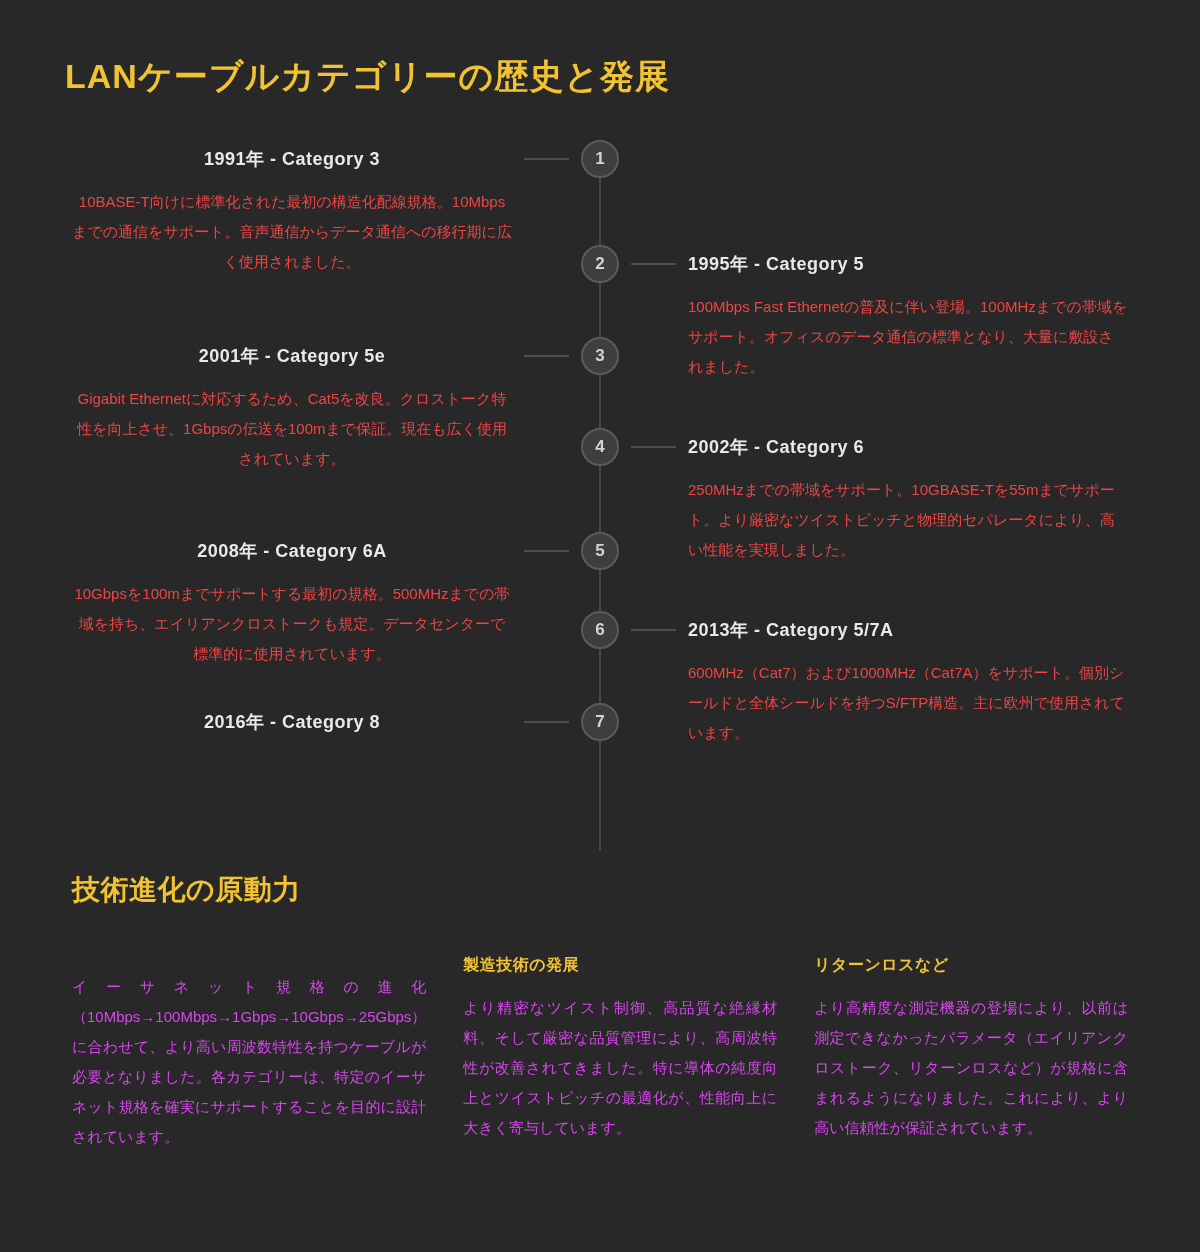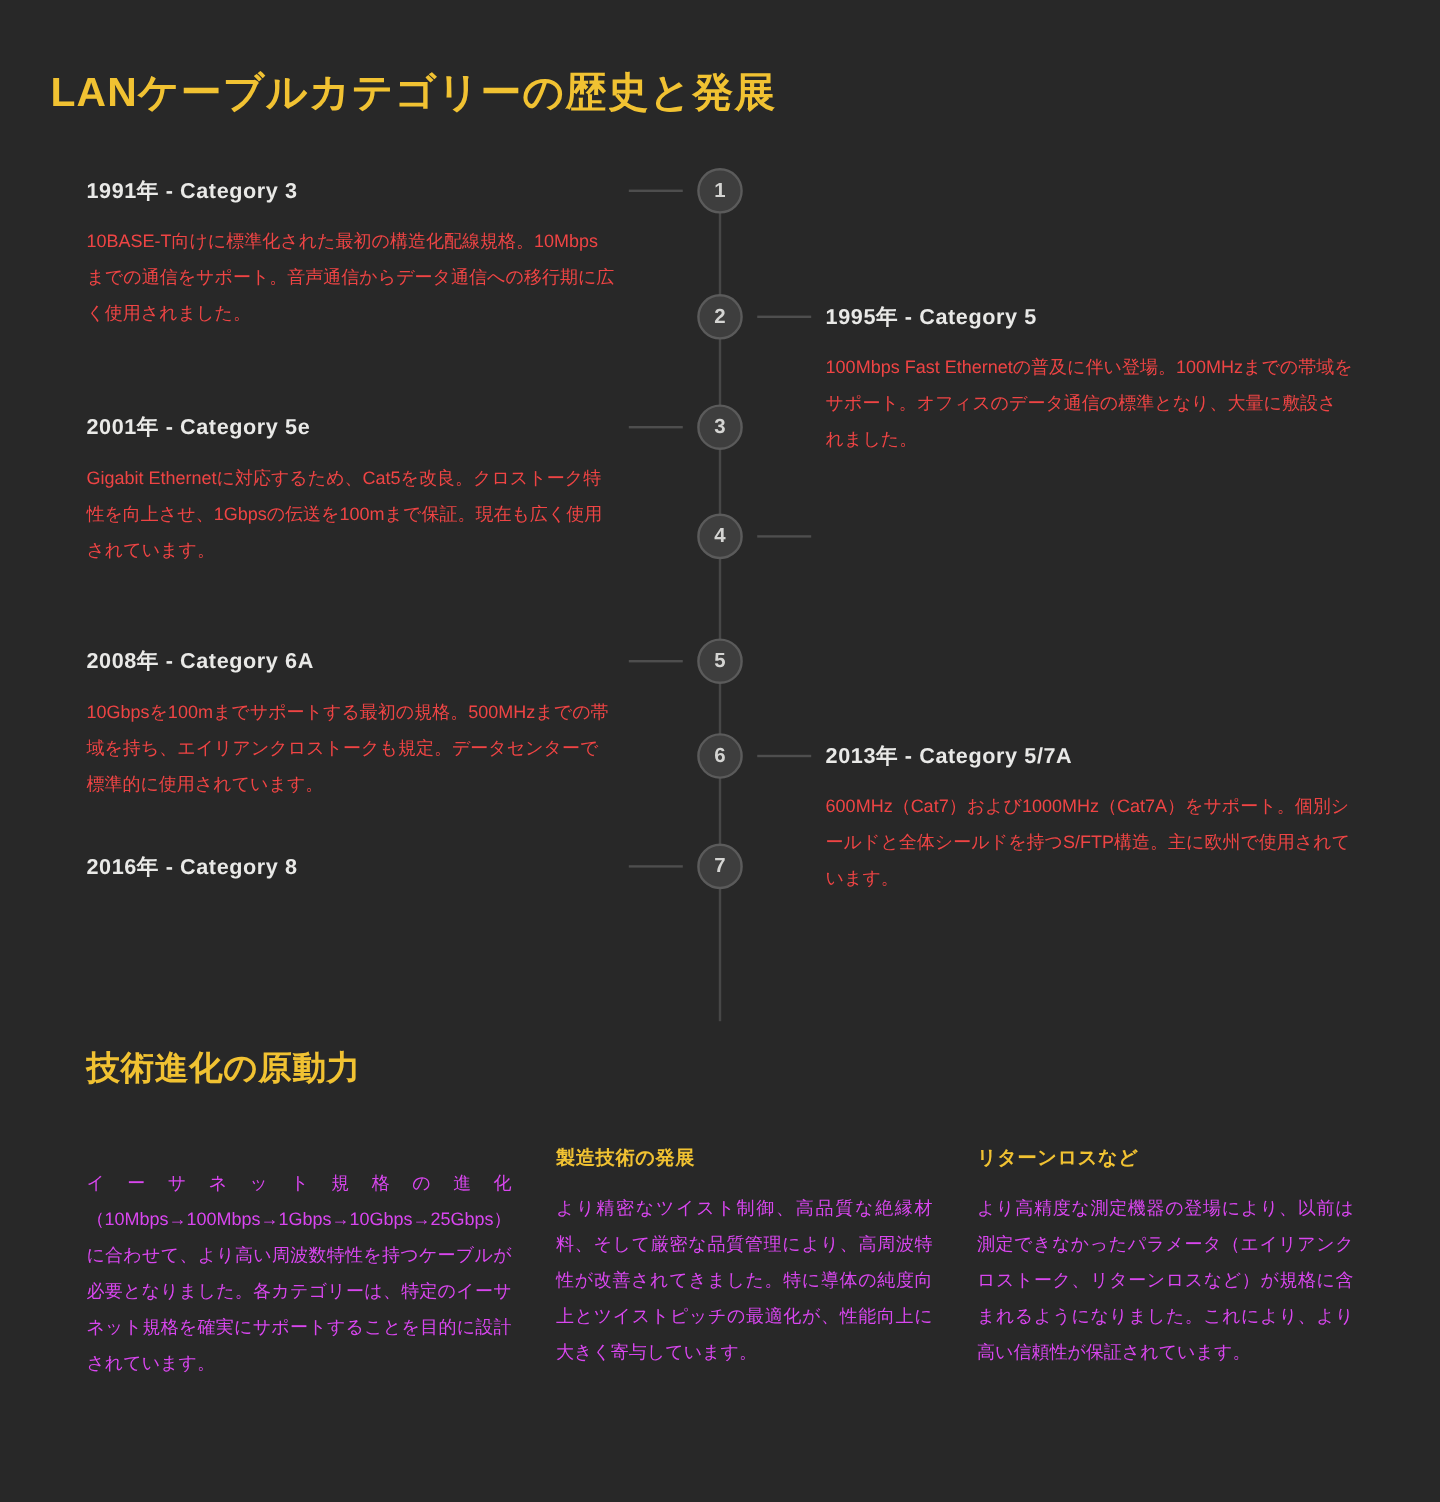--- a/index.html
+++ b/index.html
@@ -4,33 +4,33 @@
 <style>
   * { margin:0; padding:0; box-sizing:border-box; }
   html,body { background:#282828; }
   body {
     width:1200px; height:1252px; overflow:hidden;
     font-family:"Liberation Sans","DejaVu Sans",sans-serif;
     color:#a8a8a6;
   }
   .page-title {
     color:#f1c232; font-size:34px; font-weight:700;
-    padding:54px 72px 0 42px; letter-spacing:1px;
+    padding:54px 72px 0 65px; letter-spacing:1px;
   }
   
   .timeline { position:relative; height:735px; margin-top:26px; }
   .timeline-line {
     position:absolute; left:599px; top:33px; width:2px; height:692px;
     background:#474747; z-index:0;
   }
   .t-item { position:absolute; display:flex; align-items:flex-start; z-index:1; }
   .t-item.left  { left:72px; }
   .t-item.right { left:581px; }
   .t-content { width:440px; }
-  .t-item.left .t-content { text-align:left; }
+  .t-item.left .t-content { text-align:center; }
   .t-heading { font-size:18px; line-height:38px; font-weight:600; color:#e9e9e7; letter-spacing:0.5px; }
   .t-body    { margin-top:9px; font-size:15px; line-height:30px; color:#ef4444; }
   .t-connector { flex:0 0 45px; height:2px; background:#4e4e4e; margin:18px 12px 0 12px; }
   .t-circle {
     flex:0 0 38px; width:38px; height:38px; border-radius:50%;
     background:#3e3e3e; border:2px solid #5b5b5b;
     display:flex; align-items:center; justify-content:center;
     color:#d4d4d2; font-size:17px; font-weight:600;
   }
   .t1{top:14px} .t2{top:119px} .t3{top:211px} .t4{top:302px} .t5{top:406px} .t6{top:485px} .t7{top:577px}
@@ -82,20 +82,24 @@
       <div class="t-circle">
         <span>3</span>
       </div>
     </div>
 
     <div class="t-item right t4">
       <div class="t-circle">
         <span>4</span>
       </div>
       <div class="t-connector"></div>
+      <div class="t-content">
+        <div class="t-heading">2002年 - Category 6</div>
+        <div class="t-body">250MHzまでの帯域をサポート。10GBASE-Tを55mまでサポート。より厳密なツイストピッチと物理的セパレータにより、高い性能を実現しました。</div>
+      </div>
     </div>
 
     <div class="t-item left t5">
       <div class="t-content">
         <div class="t-heading">2008年 - Category 6A</div>
         <div class="t-body">10Gbpsを100mまでサポートする最初の規格。500MHzまでの帯域を持ち、エイリアンクロストークも規定。データセンターで標準的に使用されています。</div>
       </div>
       <div class="t-connector"></div>
       <div class="t-circle">
         <span>5</span>

